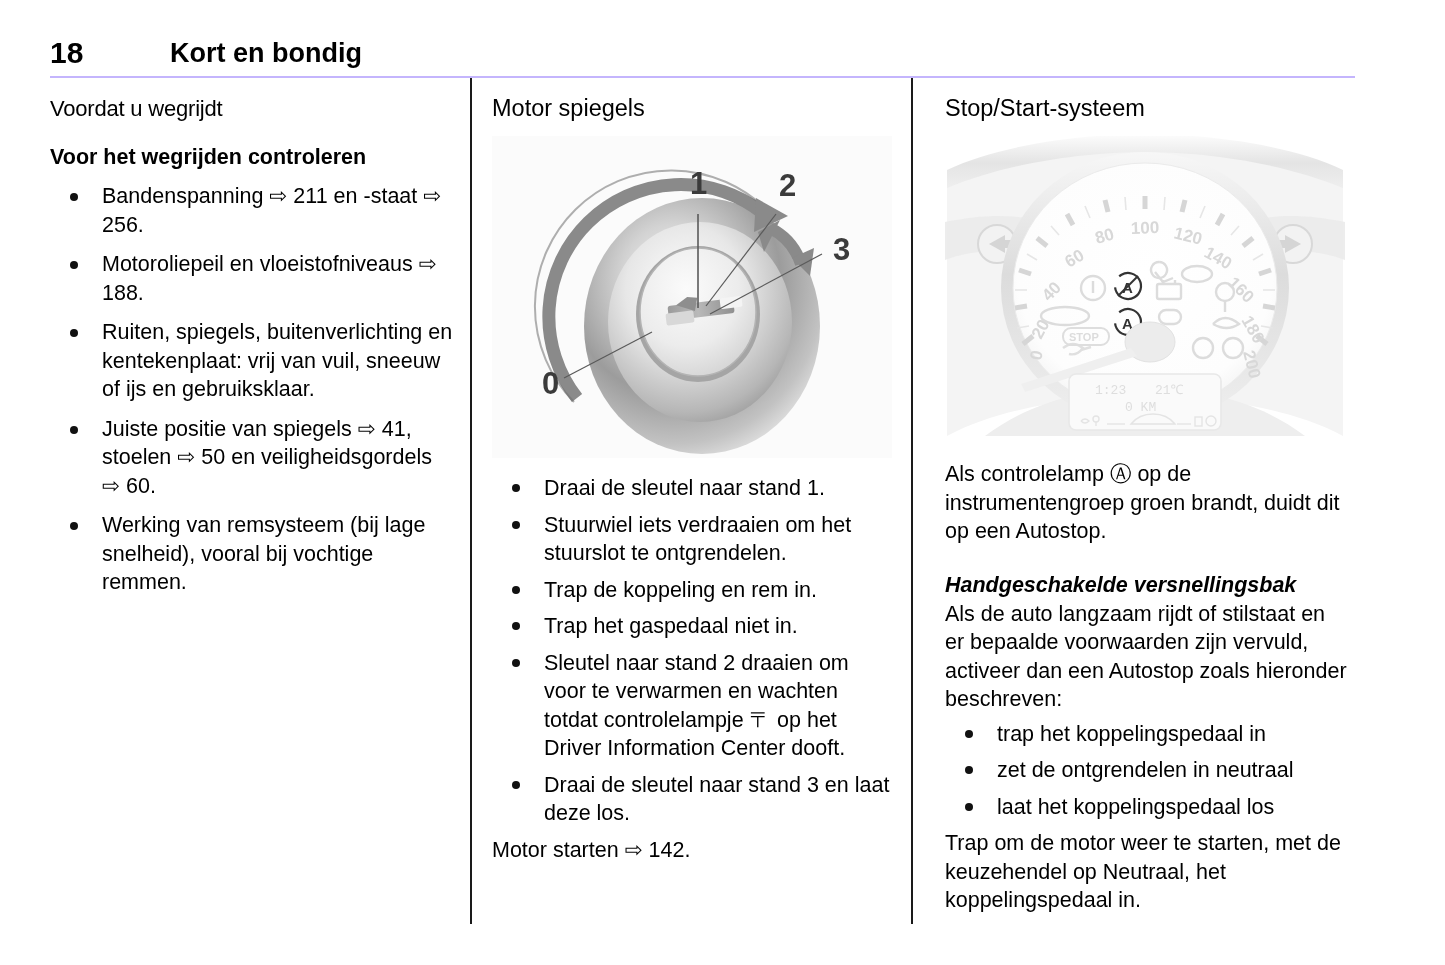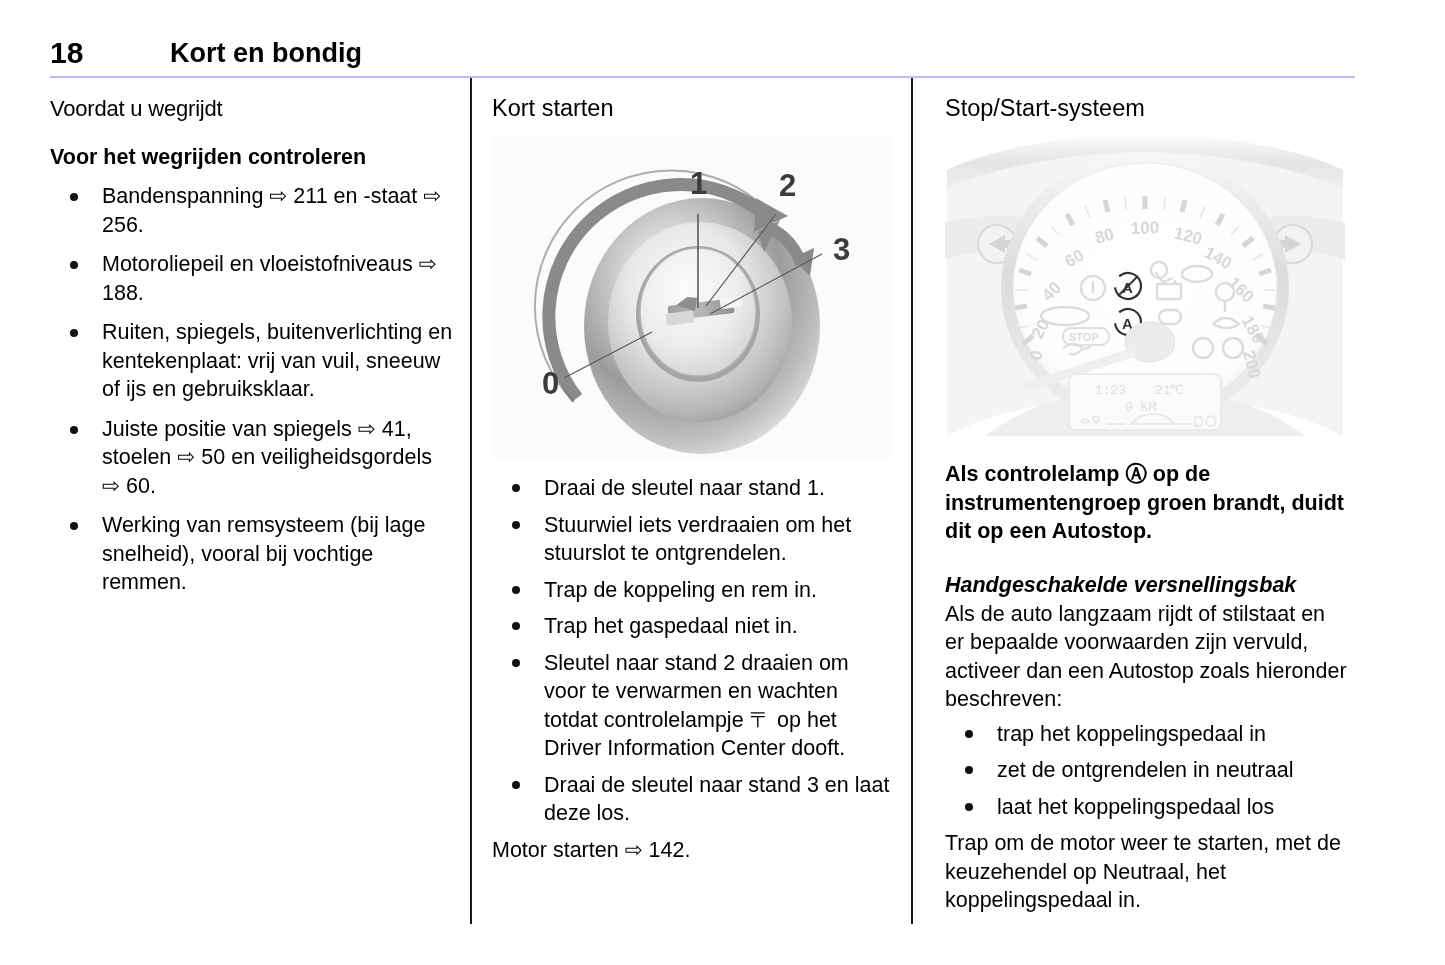--- a/index.html
+++ b/index.html
@@ -173,21 +173,21 @@
     <ul class="bullets">
       <li>Bandenspanning ⇨ 211 en -staat ⇨ 256.</li>
       <li>Motoroliepeil en vloeistofniveaus ⇨ 188.</li>
       <li>Ruiten, spiegels, buitenverlichting en kentekenplaat: vrij van vuil, sneeuw of ijs en gebruiksklaar.</li>
       <li>Juiste positie van spiegels ⇨ 41, stoelen ⇨ 50 en veiligheidsgordels ⇨ 60.</li>
       <li>Werking van remsysteem (bij lage snelheid), vooral bij vochtige remmen.</li>
     </ul>
   </div>
 
   <div class="col col-2">
-    <h1 class="sec-title-col">Kort starten</h1>
+    <h1 class="sec-title-col">Motor spiegels</h1>
 
     <div class="fig-key">
       <svg width="400" height="322" viewBox="0 0 400 322">
         <defs>
           <radialGradient id="barrelGrad" cx="38%" cy="32%" r="78%">
             <stop offset="0%" stop-color="#f4f4f4"></stop>
             <stop offset="28%" stop-color="#d3d3d3"></stop>
             <stop offset="58%" stop-color="#9c9c9c"></stop>
             <stop offset="82%" stop-color="#c2c2c2"></stop>
             <stop offset="100%" stop-color="#efefef"></stop>
@@ -396,21 +396,21 @@
             <path d="M162 288 h18"></path>
             <path d="M186 288 q8 -10 22 -10 q14 0 22 10 z"></path>
             <path d="M232 288 h14"></path>
             <rect x="250" y="281" width="7" height="9"></rect>
             <circle cx="266" cy="285" r="5"></circle>
           </g>
         </g>
       </svg>
     </div>
 
-    <p class="body" style="margin-top:14px;font-weight:bold;">Als controlelamp Ⓐ op de instrumentengroep groen brandt, duidt dit op een Autostop.</p>
+    <p class="body" style="margin-top:14px;">Als controlelamp Ⓐ op de instrumentengroep groen brandt, duidt dit op een Autostop.</p>
 
     <h2 class="sub-title-loose">Handgeschakelde versnellingsbak</h2>
     <p class="body">Als de auto langzaam rijdt of stilstaat en er bepaalde voorwaarden zijn vervuld, activeer dan een Autostop zoals hieronder beschreven:</p>
 
     <ul class="bullets tight" style="margin-top:6px;">
       <li>trap het koppelingspedaal in</li>
       <li>zet de ontgrendelen in neutraal</li>
       <li>laat het koppelingspedaal los</li>
     </ul>
 

